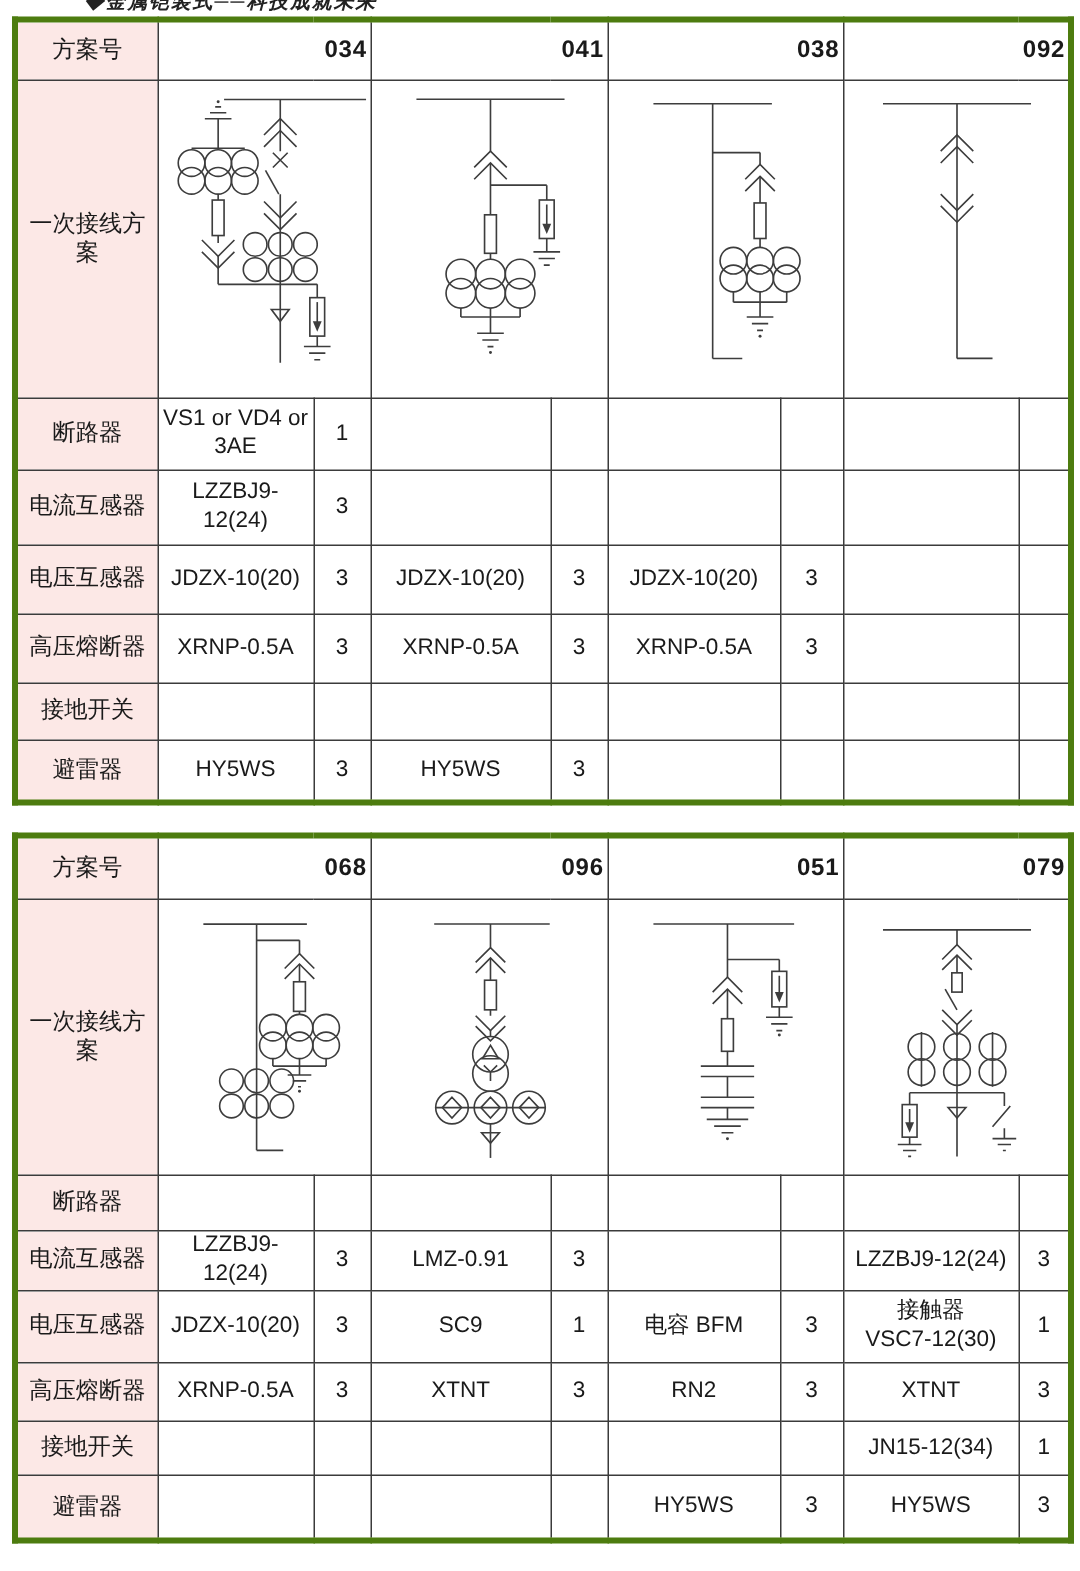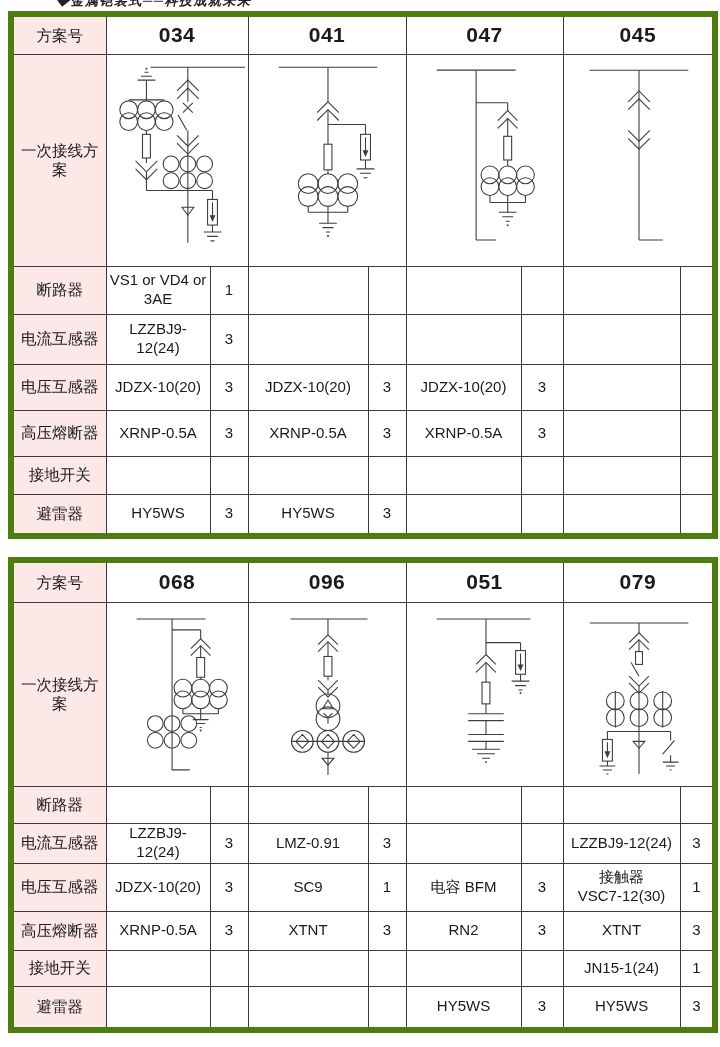--- a/index.html
+++ b/index.html
@@ -5,30 +5,30 @@
   html,body{margin:0;padding:0;}
   body{
     width:720px;height:1047px;background:#ffffff;position:relative;
     font-family:"Liberation Sans",sans-serif;color:#1a1a1a;
   }
   .note{position:absolute;top:0;left:56px;width:300px;height:8px;overflow:hidden;font-style:italic;}
   .note span{display:block;margin-top:-8px;font-size:13px;letter-spacing:1.5px;
     font-family:"Liberation Serif",serif;font-weight:bold;color:#222;}
   table{
     border-collapse:collapse;table-layout:fixed;width:704px;margin-left:8px;
-    border:6px solid #4d7c0f;
+    border:4px solid #4d7c0f;
   }
   #t1{margin-top:11px;}
   #t2{margin-top:18px;}
   td{
     border:1px solid #3b3b3b;text-align:center;vertical-align:middle;
     font-size:15px;padding:0 2px;overflow:hidden;line-height:1.25;
   }
   .c-lbl{background:#fce8e6;font-family:"Liberation Serif",serif;font-size:15.5px;padding:0 6px;}
-  .c-scheme{font-weight:600;font-size:21px;letter-spacing:.5px;}
+  .c-scheme{font-weight:600;font-size:16px;letter-spacing:.5px;text-align:right;}
   .c-name{white-space:pre-line;}
   .c-qty{}
   .diag-cell{padding:0;}
   svg.diag{display:block;margin:0 auto;}
   svg.diag path,svg.diag rect,svg.diag circle{stroke:#3d3d3d;fill:none;stroke-width:1.1;}
   svg.diag .fill{fill:#3d3d3d;stroke:none;}
 </style>
 </head>
 <body>
 
@@ -46,22 +46,22 @@
       <col style="width:115px">
     <col style="width:42px">
       <col style="width:117px">
       <col style="width:35px">
   </colgroup>
   <tbody>
       <tr style="height:40px">
     <td class="c-lbl">方案号</td>
     <td class="c-scheme" colspan="2">034</td>
     <td class="c-scheme" colspan="2">041</td>
-    <td class="c-scheme" colspan="2">047</td>
-    <td class="c-scheme" colspan="2">045</td>
+    <td class="c-scheme" colspan="2">038</td>
+    <td class="c-scheme" colspan="2">092</td>
   </tr>
   <tr style="height:212px">
     <td class="c-lbl">一次接线方案</td>
     <td class="diag-cell" colspan="2">
       <svg class="diag" width="140" height="210" viewBox="0 0 142 212">
         <g>
               <path d="M44 12 H140"></path>
             </g>
         <path d="M82 12 V47 M82 76 V190"></path>
         <g>
@@ -503,21 +503,21 @@
     <td class="c-qty">3</td>
   </tr>
   <tr style="height:36px">
     <td class="c-lbl">接地开关</td>
     <td class="c-name"></td>
     <td class="c-qty"></td>
     <td class="c-name"></td>
     <td class="c-qty"></td>
     <td class="c-name"></td>
     <td class="c-qty"></td>
-    <td class="c-name">JN15-1(24)</td>
+    <td class="c-name">JN15-12(34)</td>
     <td class="c-qty">1</td>
   </tr>
   <tr style="height:44px">
     <td class="c-lbl">避雷器</td>
     <td class="c-name"></td>
     <td class="c-qty"></td>
     <td class="c-name"></td>
     <td class="c-qty"></td>
     <td class="c-name">HY5WS</td>
     <td class="c-qty">3</td>

